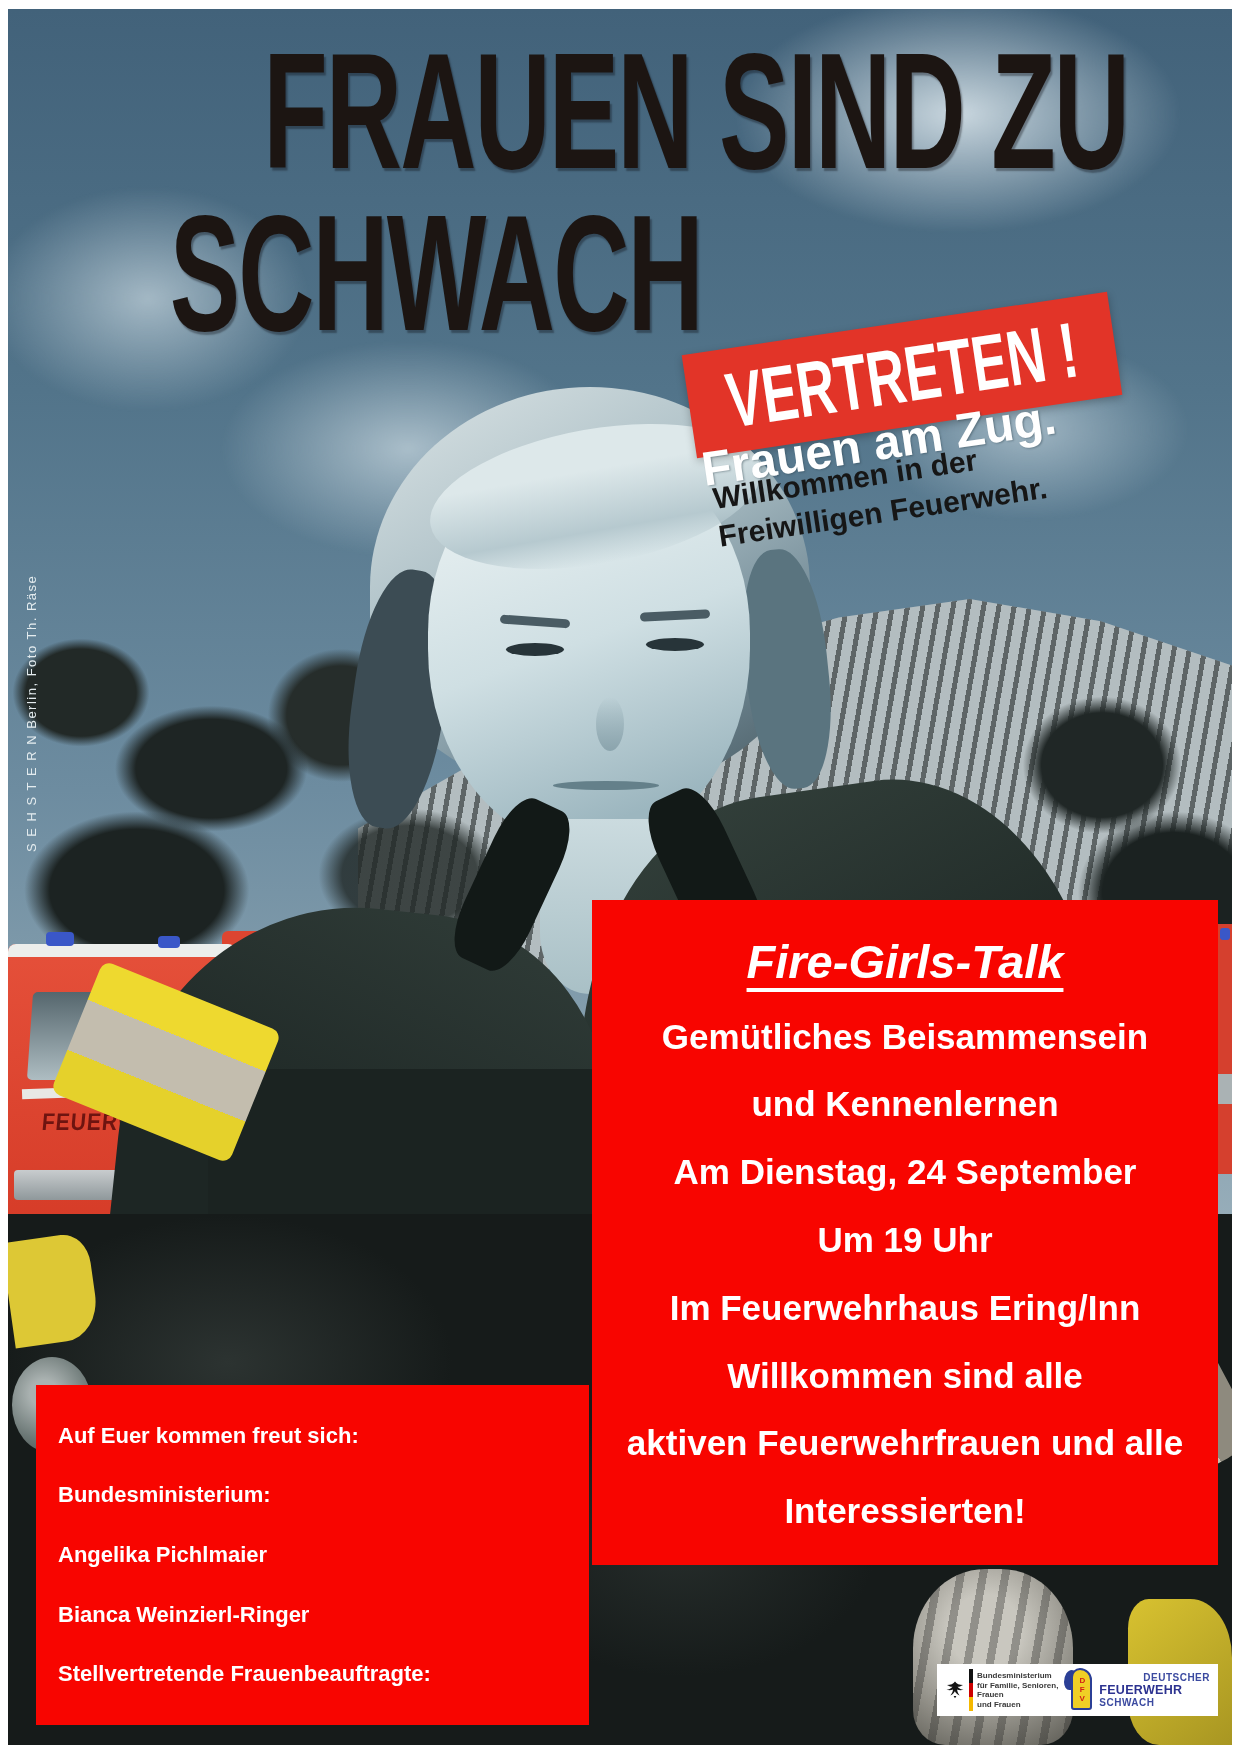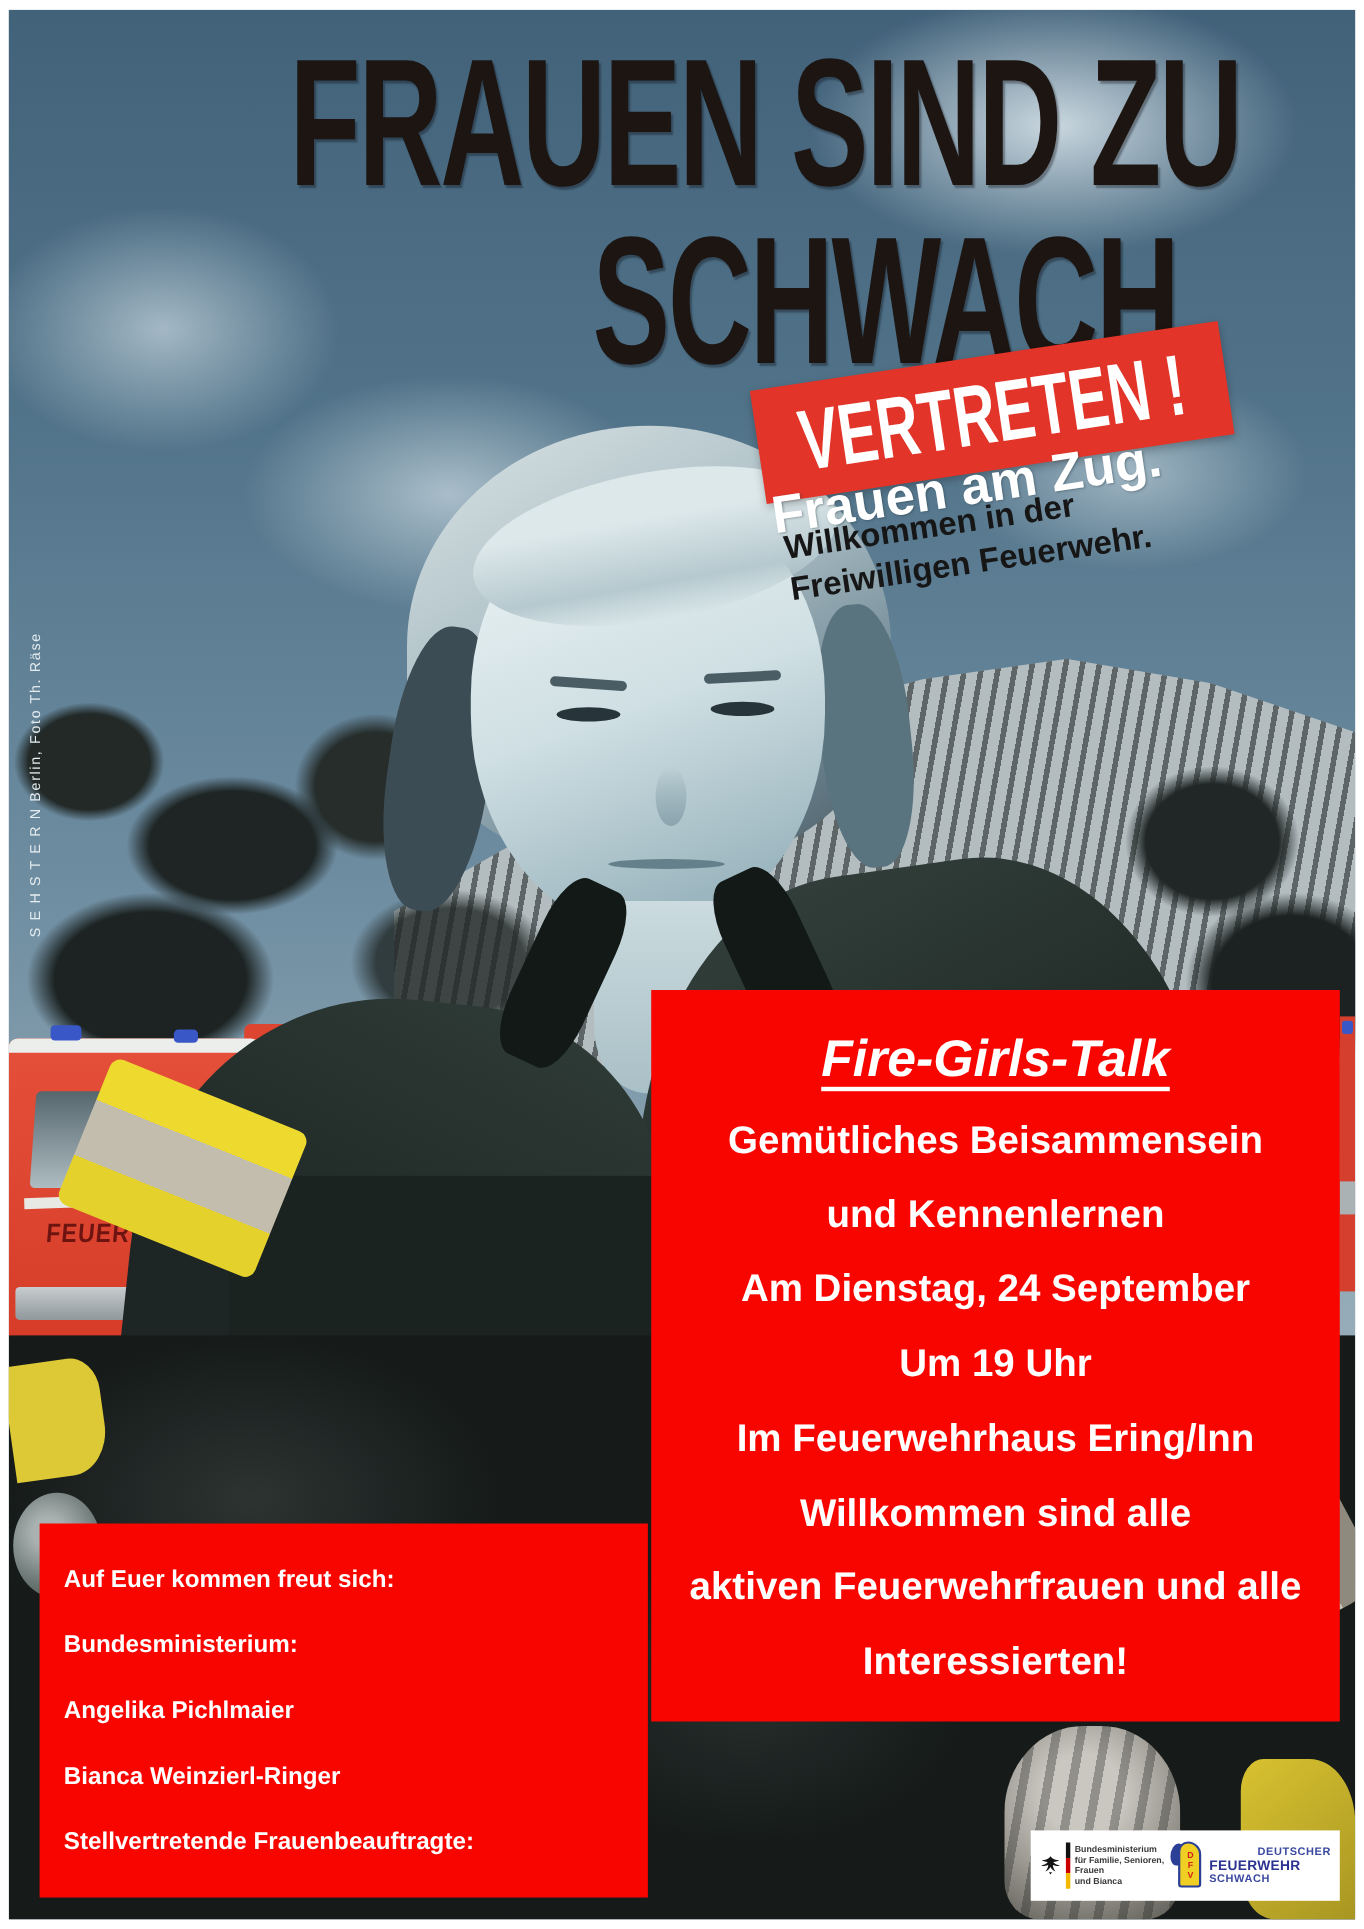--- a/index.html
+++ b/index.html
@@ -79,21 +79,21 @@
       background:linear-gradient(90deg,rgba(20,24,23,0) 0 14%,#d9c32e 14% 52%,#c6c0b1 52% 78%,#8e8a7e 78% 100%);}
   .glove{left:905px;top:1560px;width:160px;height:176px;border-radius:45% 45% 20% 20%;
       background:repeating-linear-gradient(100deg,rgba(40,40,38,.35) 0 8px,rgba(0,0,0,0) 8px 22px),
                  radial-gradient(circle at 45% 35%,#c9c7bf 25%,#8f8d85 65%,#5a5952 100%);}
   .yellow-corner{left:1120px;top:1590px;width:104px;height:146px;border-radius:20% 40% 0 30%;
       background:linear-gradient(140deg,#d8c230,#a89622);}
   .yellow-frag{left:0;top:1228px;width:86px;height:106px;border-radius:0 30% 40% 0;background:#ddc835;transform:rotate(-8deg);}
   .knob{left:4px;top:1348px;width:80px;height:96px;border-radius:50%;
       background:radial-gradient(circle at 40% 38%,#aab2b1 18%,#6c7876 60%,#3f4a48 100%);}
   
-  .headline{position:absolute;left:20px;top:30px;width:1200px;text-align:right;color:#1c1512;
+  .headline{position:absolute;left:20px;top:30px;width:1200px;text-align:left;color:#1c1512;
       font-weight:bold;font-size:165px;line-height:162px;z-index:5;}
   .headline .cond{display:inline-block;transform:scaleX(.64);transform-origin:center;letter-spacing:-3px;
       text-shadow:3px 3px 2px rgba(10,10,15,.35);white-space:nowrap;}
   .stamp{position:absolute;left:687px;top:323px;width:430px;height:104px;background:#e23428;z-index:6;
       transform:rotate(-8.5deg);display:flex;align-items:center;justify-content:center;box-shadow:0 3px 8px rgba(0,0,0,.25);}
   .stamp .cond{display:inline-block;color:#ffffff;font-weight:bold;font-size:78px;transform:scaleX(.68);white-space:nowrap;}
   .campaign{position:absolute;left:700px;top:414px;width:380px;z-index:6;transform:rotate(-8.5deg);
       color:#ffffff;font-weight:bold;font-size:48px;white-space:nowrap;text-shadow:1px 1px 2px rgba(40,60,70,.4);}
   .welcome{position:absolute;left:716px;top:480px;z-index:6;transform:rotate(-8.5deg);transform-origin:left center;
       color:#161616;font-weight:bold;font-size:30px;line-height:38px;white-space:nowrap;}
@@ -103,21 +103,21 @@
   .event-box{position:absolute;left:592px;top:900px;width:626px;height:665px;background:#f80500;z-index:7;
       display:flex;flex-direction:column;justify-content:space-evenly;align-items:center;padding:6px 0;box-sizing:border-box;
       color:#ffffff;text-align:center;}
   .event-title{font-size:47px;font-weight:bold;font-style:italic;text-decoration:underline;
       text-decoration-thickness:4px;text-underline-offset:10px;white-space:nowrap;}
   .event-line{font-size:35px;font-weight:bold;white-space:nowrap;}
   .contact-box{position:absolute;left:36px;top:1385px;width:553px;height:340px;background:#f80500;z-index:8;
       display:flex;flex-direction:column;justify-content:space-evenly;padding:4px 0 4px 22px;box-sizing:border-box;color:#ffffff;}
   .contact-line{font-size:22px;font-weight:bold;white-space:nowrap;}
   
-  .logos{position:absolute;left:937px;top:1664px;width:281px;height:64px;background:#ffffff;z-index:9;
+  .logos{position:absolute;left:937px;top:1664px;width:281px;height:52px;background:#ffffff;z-index:9;
       display:flex;align-items:center;justify-content:space-between;padding:0 8px;box-sizing:border-box;}
   .ministry{display:flex;align-items:center;gap:4px;}
   .eagle{width:20px;height:20px;flex:0 0 auto;}
   .tricolor{width:4px;height:42px;flex:0 0 auto;background:linear-gradient(180deg,#111 0 34%,#cc0000 34% 67%,#f5b800 67% 100%);}
   .ministry-text{font-size:8px;line-height:9.5px;color:#3a3a3a;font-weight:bold;}
   .dfv{display:flex;align-items:center;gap:5px;}
   .dfv-emblem{position:relative;width:30px;height:44px;flex:0 0 auto;}
   .dfv-emblem .comb{position:absolute;left:0;top:2px;width:13px;height:20px;background:#2b3f96;border-radius:60% 40% 0 40%;}
   .dfv-emblem .helm{position:absolute;left:7px;top:0;width:21px;height:42px;background:#f0cf25;border:2px solid #2b3f96;
       border-radius:9px 12px 3px 3px;box-sizing:border-box;display:flex;align-items:center;justify-content:center;}
@@ -224,21 +224,21 @@
 
   <div class="logos">
     <div class="ministry">
       <svg class="eagle" viewBox="0 0 20 20">
         <path fill="#141414" d="M10 1.5 C8.6 4 5.5 5 2 5 C4.6 6.6 6.5 6.8 7.6 6.7 C5.8 8.6 3.6 9.6 1.4 9.8 C4.2 10.6 6.3 10.3 8 9.5 C7.8 11.8 6.8 13.8 5.4 15.4 C7.4 14.5 8.9 13.2 9.9 11.2 C11 13.2 12.5 14.6 14.6 15.4 C13.2 13.7 12.3 11.7 12.1 9.5 C13.8 10.3 15.9 10.6 18.6 9.8 C16.4 9.6 14.2 8.6 12.5 6.7 C13.6 6.8 15.4 6.6 18 5 C14.5 5 11.4 4 10 1.5 Z M8.6 16 L11.4 16 L10 18.2 Z"></path>
       </svg>
       <div class="tricolor"></div>
       <div class="ministry-text">
         <div>Bundesministerium</div>
         <div>für Familie, Senioren, Frauen</div>
-        <div>und Bianca</div>
+        <div>und Frauen</div>
       </div>
     </div>
     <div class="dfv">
       <div class="dfv-emblem">
         <div class="comb"></div>
         <div class="helm">
           <span class="letters">DFV</span>
         </div>
       </div>
       <div class="dfv-text">

